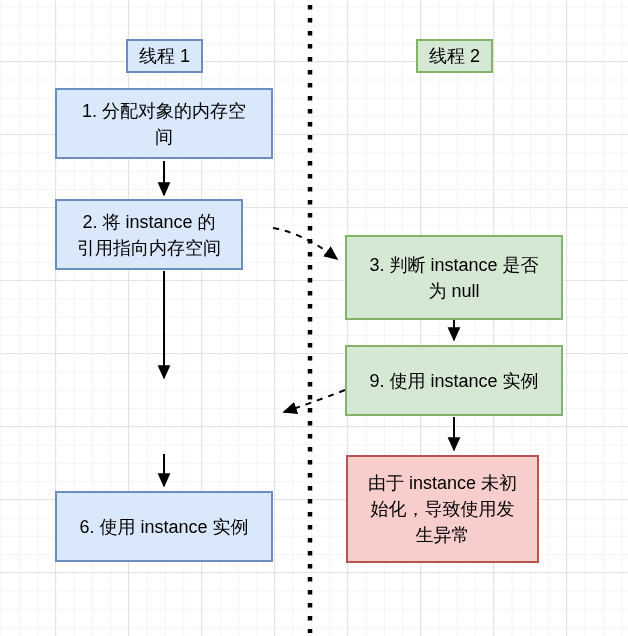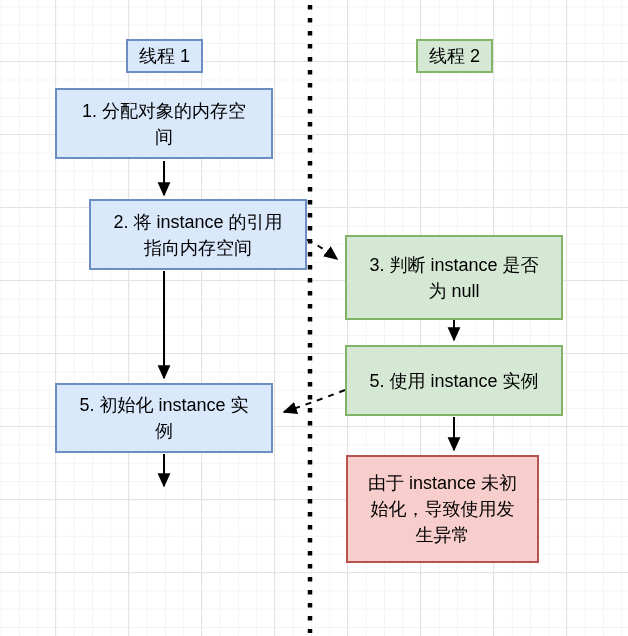--- a/index.html
+++ b/index.html
@@ -30,21 +30,21 @@
     position: absolute; box-sizing: border-box;
     display: flex; align-items: center; justify-content: center;
     text-align: center; color: #000000;
     font-size: 18px; line-height: 22px;
   }
   .blue  { background: #dae8fc; border: 2px solid #6c8ebf; }
   .green { background: #d5e8d4; border: 2px solid #82b366; }
   .red   { background: #f8cecc; border: 2px solid #b85450; }
 
   .n-step1 { left: 55px;  top: 88px;  width: 218px; height: 71px; }
-  .n-step2 { left: 55px;  top: 199px; width: 218px; height: 71px; margin-left: 34px; }
+  .n-step2 { left: 55px;  top: 199px; width: 188px; height: 71px; }
   .n-step3 { left: 345px; top: 235px; width: 218px; height: 85px; }
   .n-step4 { left: 345px; top: 345px; width: 218px; height: 71px; }
   .n-step5 { left: 55px;  top: 383px; width: 218px; height: 70px; }
   .n-step6 { left: 55px;  top: 491px; width: 218px; height: 71px; }
   .n-error { left: 346px; top: 455px; width: 193px; height: 108px; }
 
   .l-thread1 { left: 126px; top: 39px; width: 77px; height: 34px; }
   .l-thread2 { left: 416px; top: 39px; width: 77px; height: 34px; }
 
   .edge-solid  { stroke: #000000; stroke-width: 2; fill: none; }
@@ -81,27 +81,27 @@
   <div class="lane-label green l-thread2">
     <span>线程 2</span>
   </div>
 
   <div class="node blue n-step1">
     <span>1. 分配对象的内存空间</span>
   </div>
   <div class="node blue n-step2">
     <span>2. 将 instance 的引用指向内存空间</span>
   </div>
-  <div class="node blue n-step5">
-    <span>5. 初始化 instance 实例</span>
+  <div class="node blue n-step6">
+    <span>6. 使用 instance 实例</span>
   </div>
 
   <div class="node green n-step3">
     <span>3. 判断 instance 是否为 null</span>
   </div>
   <div class="node green n-step4">
-    <span>5. 使用 instance 实例</span>
+    <span>9. 使用 instance 实例</span>
   </div>
   <div class="node red n-error">
     <span>由于 instance 未初始化，导致使用发生异常</span>
   </div>
 
 </div>
 
 </body></html>

